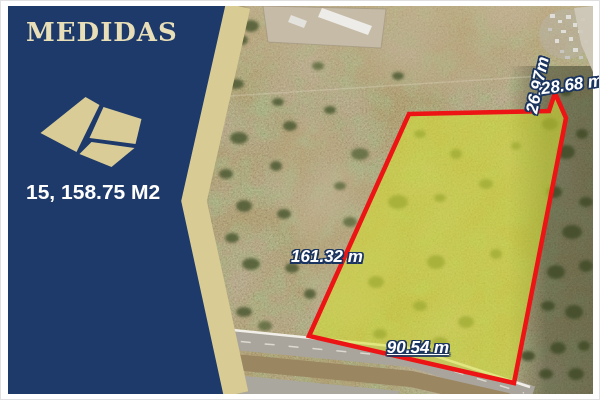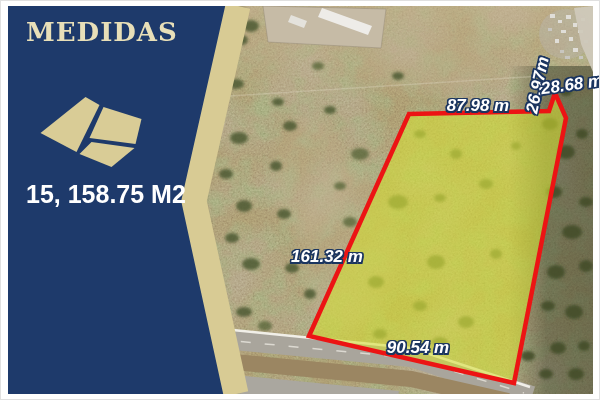--- a/index.html
+++ b/index.html
@@ -19,40 +19,40 @@
   .panel-ui { position:absolute; left:0; top:0; width:260px; height:100%; z-index:3; }
   .panel-title {
     position:absolute; left:18px; top:11px;
     font-family:"DejaVu Serif","Liberation Serif",serif;
     font-weight:700; font-size:26px; letter-spacing:1px;
     color:#e8dfb8;
   }
   .parcel-icon { position:absolute; left:30px; top:86px; }
   .panel-area {
     position:absolute; left:18px; top:174px;
-    font-weight:700; font-size:25px; color:#ffffff; letter-spacing:0px;
+    font-weight:700; font-size:21px; color:#ffffff; letter-spacing:0px;
   }
 
   .labels { position:absolute; left:0; top:0; width:100%; height:100%; z-index:4; }
   .mlabel {
     position:absolute; transform:translate(-50%,-50%);
     font-style:italic; font-weight:700; font-size:17px; color:#ffffff;
     white-space:nowrap;
     text-shadow:
       -1.5px -1.5px 0 #1b3560, 1.5px -1.5px 0 #1b3560,
       -1.5px 1.5px 0 #1b3560, 1.5px 1.5px 0 #1b3560,
       0 -1.5px 0 #1b3560, 0 1.5px 0 #1b3560,
       -1.5px 0 0 #1b3560, 1.5px 0 0 #1b3560;
   }
   .m-top    { left:470px; top:100px; }
   .m-tr1    { left:530px; top:79px;  transform:translate(-50%,-50%) rotate(-78deg); }
   .m-tr2    { left:564px; top:79px;  transform:translate(-50%,-50%) rotate(-8deg); }
   .m-left   { left:319px; top:207px;margin-top:44px; }
   .m-right  { left:498px; top:226px; }
-  .m-bottom { left:410px; top:342px; }
+  .m-bottom { left:410px; top:342px;text-decoration:underline; }
 </style>
 </head>
 <body>
 
 <div class="flyer">
   <div class="content">
 
     <svg class="photo-svg" width="585" height="388" viewBox="0 0 585 388">
       <defs>
         <filter id="fGrain" x="-5%" y="-5%" width="110%" height="110%">
@@ -218,21 +218,20 @@
         <g fill="#d9cc96">
           <polygon points="47,5 61,13 38,60 2,41"></polygon>
           <polygon points="65,15 103,27 97,52 51,46"></polygon>
           <polygon points="53,50 96,56 73,75 41,62"></polygon>
         </g>
       </svg>
       <div class="panel-area">15, 158.75 M2</div>
     </div>
 
     <div class="labels">
-      <div class="mlabel m-top">87.98 m</div>
       <div class="mlabel m-tr1">26.97m</div>
       <div class="mlabel m-tr2">28.68 m</div>
       <div class="mlabel m-left">161.32 m</div>
       <div class="mlabel m-bottom">90.54 m</div>
     </div>
 
   </div>
 </div>
 
 </body></html>

